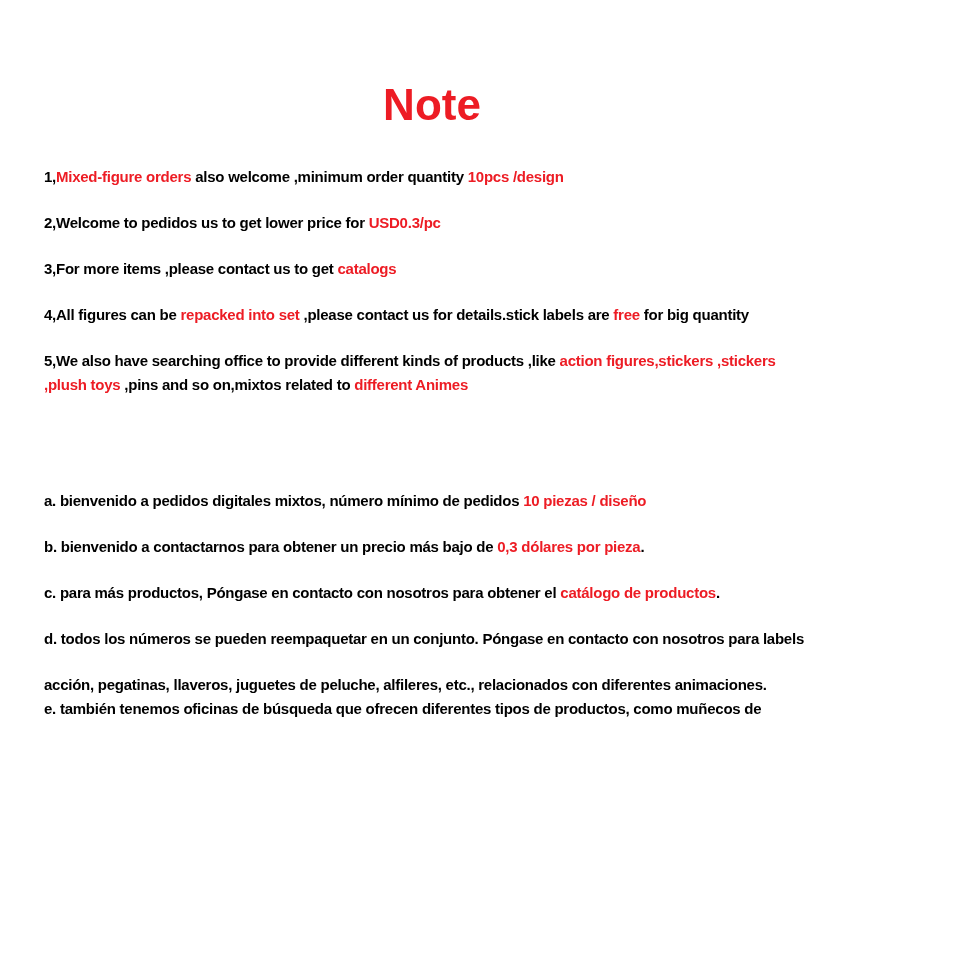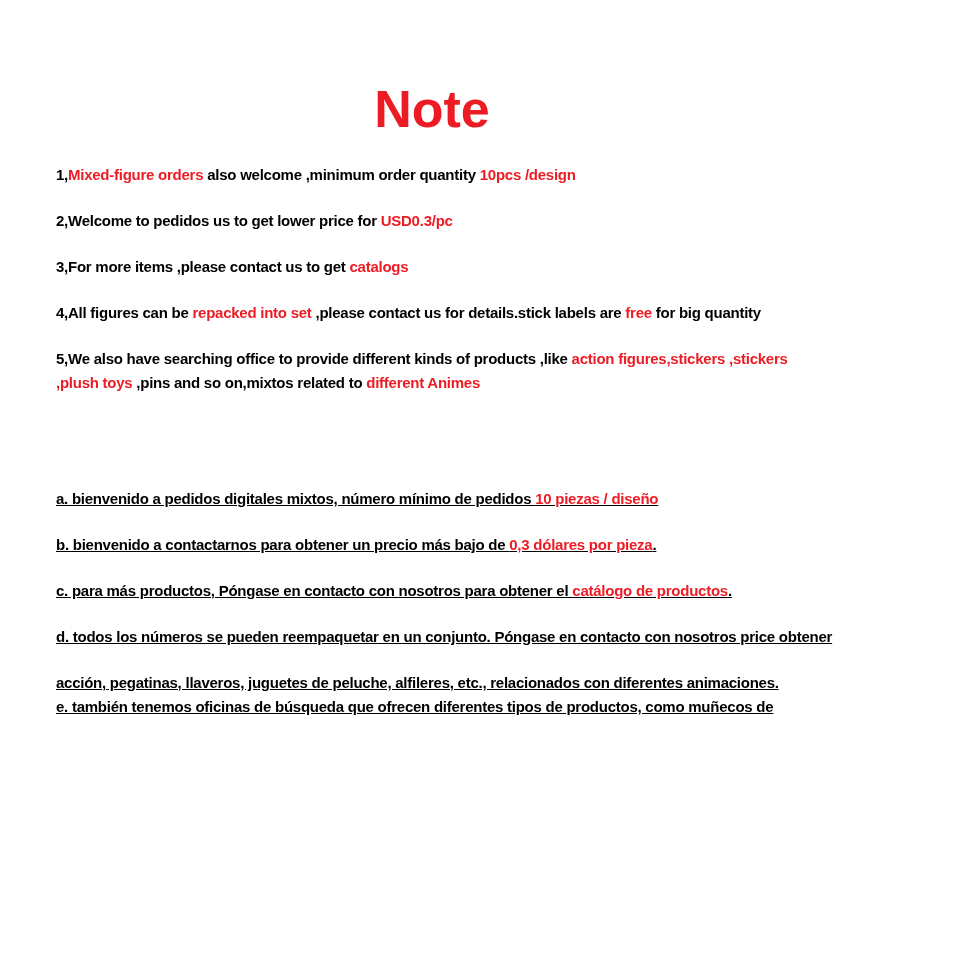--- a/index.html
+++ b/index.html
@@ -13,37 +13,37 @@
     font-weight: 700;
     color: var(--text);
     overflow: hidden;
   }
   .page {
     width: 960px;
     height: 960px;
     padding: 0 40px 0 44px;
   }
   .title {
-    font-size: 52px;
+    font-size: 44px;
     line-height: 1.15;
     color: var(--accent);
     text-align: center;
-    margin: 80px 100px 23px 0;
+    margin: 80px 100px 34px 0;
     font-weight: 700;
   }
   .notes { }
   .note {
     font-size: 15px;
     letter-spacing: -0.25px;
     line-height: 24px;
-    margin: 0 0 22px 12px;
+    margin: 0 0 22px 0;
   }
   .line { white-space: nowrap; }
   .accent { color: var(--accent); }
-  .notes-es { margin-top: 92px; text-decoration: underline; }
+  .notes-es { margin-top: 92px; }
 </style>
 </head>
 <body>
 
 <div class="page">
   <h1 class="title">Note</h1>
   <div id="notes-en" class="notes">
       <div class="note">
         <div class="line"><span>1,</span><span class="accent">Mixed-figure orders</span><span> also welcome ,minimum order quantity </span><span class="accent">10pcs /design</span></div>
       </div>
@@ -65,20 +65,20 @@
       <div class="note">
         <div class="line"><span>a. bienvenido a pedidos digitales mixtos, número mínimo de pedidos </span><span class="accent">10 piezas / diseño</span></div>
       </div>
       <div class="note">
         <div class="line"><span>b. bienvenido a contactarnos para obtener un precio más bajo de </span><span class="accent">0,3 dólares por pieza</span><span>.</span></div>
       </div>
       <div class="note">
         <div class="line"><span>c. para más productos, Póngase en contacto con nosotros para obtener el </span><span class="accent">catálogo de productos</span><span>.</span></div>
       </div>
       <div class="note">
-        <div class="line"><span>d. todos los números se pueden reempaquetar en un conjunto. Póngase en contacto con nosotros price obtener</span></div>
+        <div class="line"><span>d. todos los números se pueden reempaquetar en un conjunto. Póngase en contacto con nosotros para labels</span></div>
       </div>
       <div class="note">
         <div class="line"><span>acción, pegatinas, llaveros, juguetes de peluche, alfileres, etc., relacionados con diferentes animaciones.</span></div>
         <div class="line"><span>e. también tenemos oficinas de búsqueda que ofrecen diferentes tipos de productos, como muñecos de</span></div>
       </div>
     </div>
 </div>
 
 </body></html>

